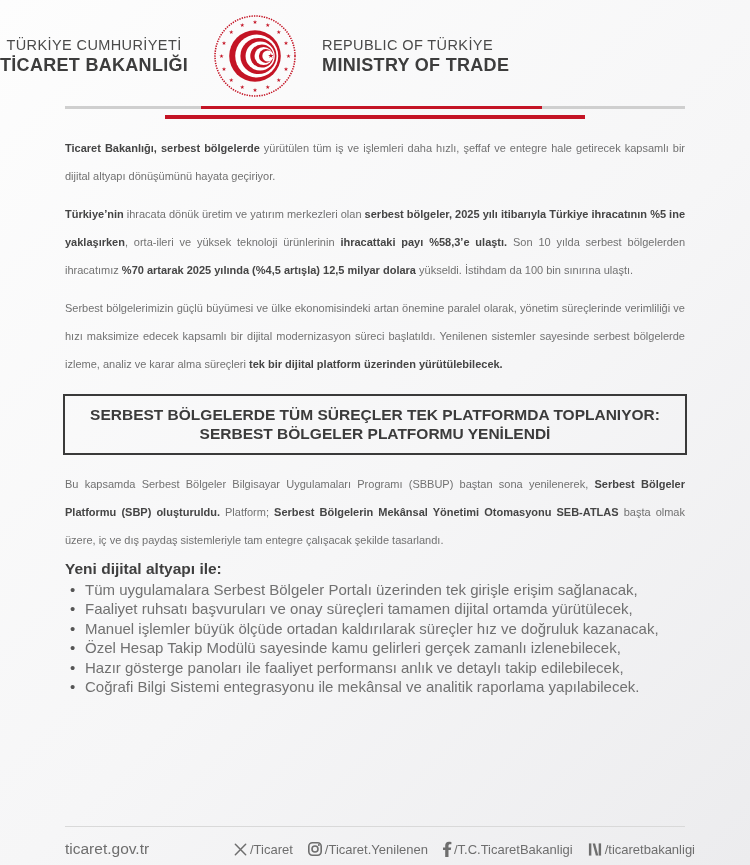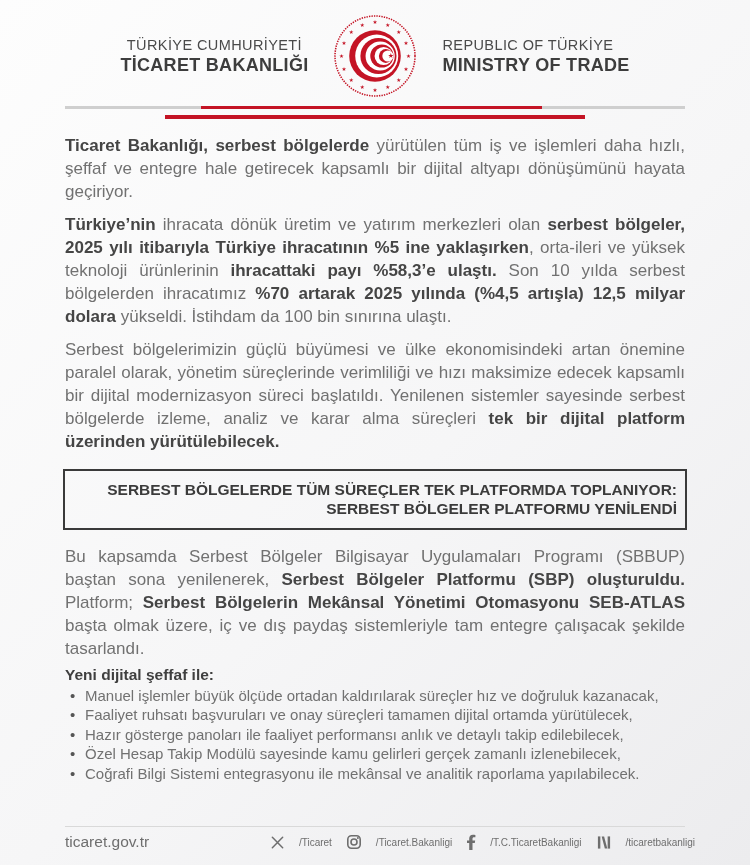--- a/index.html
+++ b/index.html
@@ -4,60 +4,60 @@
 <style>
   * { margin:0; padding:0; box-sizing:border-box; }
   html,body { width:750px; }
   body { font-family:"Liberation Sans", sans-serif; }
   .page {
     width:750px; height:865px; overflow:hidden; position:relative;
     background:linear-gradient(135deg,#fdfdfd 0%,#f6f6f7 55%,#ececee 100%);
     color:#6f6f6f;
   }
   
-  .header { display:flex; align-items:center; justify-content:center; gap:24px; padding-top:13px; height:99px; }
+  .header { display:flex; align-items:center; justify-content:flex-start; gap:24px; padding-top:13px; height:99px; }
   .h-block { line-height:1.25; }
   .h-left  { text-align:center; }
   .h-right { text-align:left; }
   .h-line1 { font-size:14.5px; color:#4a4a4a; letter-spacing:.4px; }
   .h-line2 { font-size:18px; font-weight:bold; color:#3d3d3d; letter-spacing:.3px; }
   .logo { width:86px; height:86px; flex:0 0 auto; }
   .logo-star { font-size:6.5px; fill:#c41425; text-anchor:middle; }
   
   .dateline { margin:-6px 0 0 65px; font-size:15px; color:#8c8c8c; }
   .divider {
     width:620px; height:3px; margin:7px auto 0;
     background:linear-gradient(to right,#cfcfcf 0%,#cfcfcf 22%,#c41425 22%,#c41425 77%,#cfcfcf 77%,#cfcfcf 100%);
   }
   
   .title { margin-top:11px; text-align:center; font-weight:bold; font-size:22.5px; line-height:26px; color:#3b3b3b; letter-spacing:-0.2px; }
   .title-underline { width:420px; height:3.5px; background:#c41425; margin:6px auto 0; }
   
-  .para { margin:15px 65px 0; font-size:17px; line-height:23px; text-align:justify; color:#717171; }
+  .para { margin:15px 65px 0; font-size:11px; line-height:28px; text-align:justify; color:#717171; }
   .para.mt17 { margin-top:10px; }
   .seg-b { font-weight:bold; color:#454545; }
   
   .box {
     margin:16px 63px 0; border:2px solid #3a3a3a; padding:9px 8px 10px;
-    text-align:right; font-weight:bold; font-size:15.5px; line-height:19px; color:#3b3b3b;
+    text-align:center; font-weight:bold; font-size:15.5px; line-height:19px; color:#3b3b3b;
   }
   
   .list-heading { margin:6px 65px 0; font-size:15.5px; font-weight:bold; color:#3f3f3f; }
   .bullets { margin:3px 65px 0 68px; list-style:none; }
   .bullets li {
     font-size:15px; line-height:18.6px; text-align:justify; color:#717171;
     padding-left:17px; position:relative; margin-top:1px;
   }
   .bullets li::before { content:"•"; position:absolute; left:2px; color:#555; }
   
   .footer-divider { position:absolute; left:65px; right:65px; bottom:38px; height:1px; background:#d9d9d9; }
-  .footer { position:absolute; left:65px; right:55px; bottom:14px; display:flex; align-items:center; justify-content:space-between; }
+  .footer { position:absolute; left:65px; right:55px; bottom:7px; display:flex; align-items:center; justify-content:space-between; }
   .website { font-size:15.5px; color:#6e6e6e; }
   .social { display:flex; align-items:center; gap:14px; }
-  .social-item { display:flex; align-items:center; gap:14px; font-size:10px; color:#6e6e6e; }
+  .social-item { display:flex; align-items:center; gap:2px; font-size:13px; color:#6e6e6e; }
   .social-item svg { display:block; }
   .s-stroke { stroke:#6e6e6e; fill:none; stroke-width:1.6; stroke-linecap:round; }
   .s-fill { fill:#6e6e6e; }
 </style>
 </head>
 <body>
 
 <div class="page">
 
   <div class="header">
@@ -109,46 +109,47 @@
   <p class="para mt17"><span class="seg-b">Türkiye’nin</span><span class="seg"> ihracata dönük üretim ve yatırım merkezleri olan </span><span class="seg-b">serbest bölgeler, 2025 yılı itibarıyla Türkiye ihracatının %5 ine yaklaşırken</span><span class="seg">, orta-ileri ve yüksek teknoloji ürünlerinin </span><span class="seg-b">ihracattaki payı %58,3’e ulaştı.</span><span class="seg"> Son 10 yılda serbest bölgelerden ihracatımız </span><span class="seg-b">%70 artarak 2025 yılında (%4,5 artışla) 12,5 milyar dolara</span><span class="seg"> yükseldi. İstihdam da 100 bin sınırına ulaştı.</span></p>
   <p class="para mt17"><span class="seg">Serbest bölgelerimizin güçlü büyümesi ve ülke ekonomisindeki artan önemine paralel olarak, yönetim süreçlerinde verimliliği ve hızı maksimize edecek kapsamlı bir dijital modernizasyon süreci başlatıldı. Yenilenen sistemler sayesinde serbest bölgelerde izleme, analiz ve karar alma süreçleri </span><span class="seg-b">tek bir dijital platform üzerinden yürütülebilecek.</span></p>
 
   <div class="box">
     <div>SERBEST BÖLGELERDE TÜM SÜREÇLER TEK PLATFORMDA TOPLANIYOR:</div>
     <div>SERBEST BÖLGELER PLATFORMU YENİLENDİ</div>
   </div>
 
   <p class="para"><span class="seg">Bu kapsamda Serbest Bölgeler Bilgisayar Uygulamaları Programı (SBBUP) baştan sona yenilenerek, </span><span class="seg-b">Serbest Bölgeler Platformu (SBP) oluşturuldu.</span><span class="seg"> Platform; </span><span class="seg-b">Serbest Bölgelerin Mekânsal Yönetimi Otomasyonu SEB-ATLAS</span><span class="seg"> başta olmak üzere, iç ve dış paydaş sistemleriyle tam entegre çalışacak şekilde tasarlandı.</span></p>
 
-  <div class="list-heading">Yeni dijital şeffaf ile:</div>
+  <div class="list-heading">Yeni dijital altyapı ile:</div>
   <ul class="bullets">
+    <li>Tüm uygulamalara Serbest Bölgeler Portalı üzerinden tek girişle erişim sağlanacak,</li>
+    <li>Faaliyet ruhsatı başvuruları ve onay süreçleri tamamen dijital ortamda yürütülecek,</li>
     <li>Manuel işlemler büyük ölçüde ortadan kaldırılarak süreçler hız ve doğruluk kazanacak,</li>
-    <li>Faaliyet ruhsatı başvuruları ve onay süreçleri tamamen dijital ortamda yürütülecek,</li>
+    <li>Özel Hesap Takip Modülü sayesinde kamu gelirleri gerçek zamanlı izlenebilecek,</li>
     <li>Hazır gösterge panoları ile faaliyet performansı anlık ve detaylı takip edilebilecek,</li>
-    <li>Özel Hesap Takip Modülü sayesinde kamu gelirleri gerçek zamanlı izlenebilecek,</li>
     <li>Coğrafi Bilgi Sistemi entegrasyonu ile mekânsal ve analitik raporlama yapılabilecek.</li>
   </ul>
 
   <div class="footer-divider"></div>
   <div class="footer">
     <span class="website">ticaret.gov.tr</span>
     <div class="social">
       <span class="social-item">
         <svg width="15" height="15" viewBox="0 0 16 16">
           <path class="s-stroke" d="M2.5 2.5 L13.5 13.5 M13.5 2.5 L2.5 13.5"></path>
         </svg>
         <span>/Ticaret</span>
       </span>
       <span class="social-item">
         <svg width="16" height="16" viewBox="0 0 16 16">
           <rect class="s-stroke" x="1.8" y="1.8" width="12.4" height="12.4" rx="3.6"></rect>
           <circle class="s-stroke" cx="8" cy="8" r="3"></circle>
           <circle class="s-fill" cx="11.9" cy="4.1" r="1"></circle>
         </svg>
-        <span>/Ticaret.Bakanligi</span>
+        <span>/Ticaret.Yenilenen</span>
       </span>
       <span class="social-item">
         <svg width="10" height="16" viewBox="0 0 10 16">
           <path class="s-fill" d="M6.5 16 V9 h2.3 l.4-2.6 H6.5 V4.7 c0-.8.4-1.5 1.6-1.5 h1.3 V.9 C9 .8 7.9.7 6.9.7 4.6.7 3.2 2.1 3.2 4.4 v2 H1 V9 h2.2 v7 z"></path>
         </svg>
         <span>/T.C.TicaretBakanligi</span>
       </span>
       <span class="social-item">
         <svg width="16" height="15" viewBox="0 0 17 16">
           <path class="s-fill" d="M2 1.5 h2.6 V14.5 H2 z"></path>

